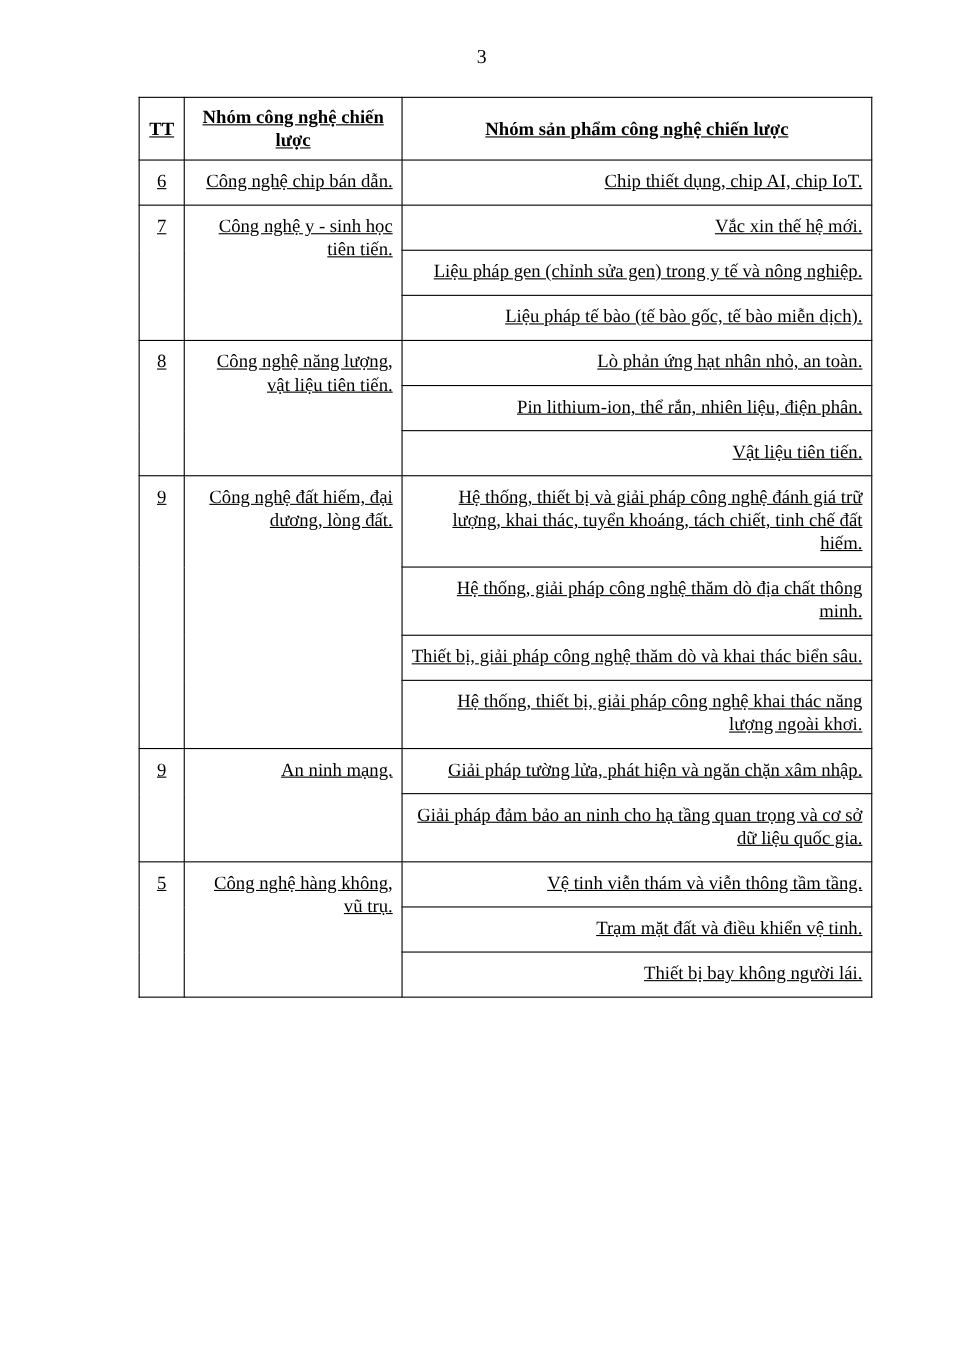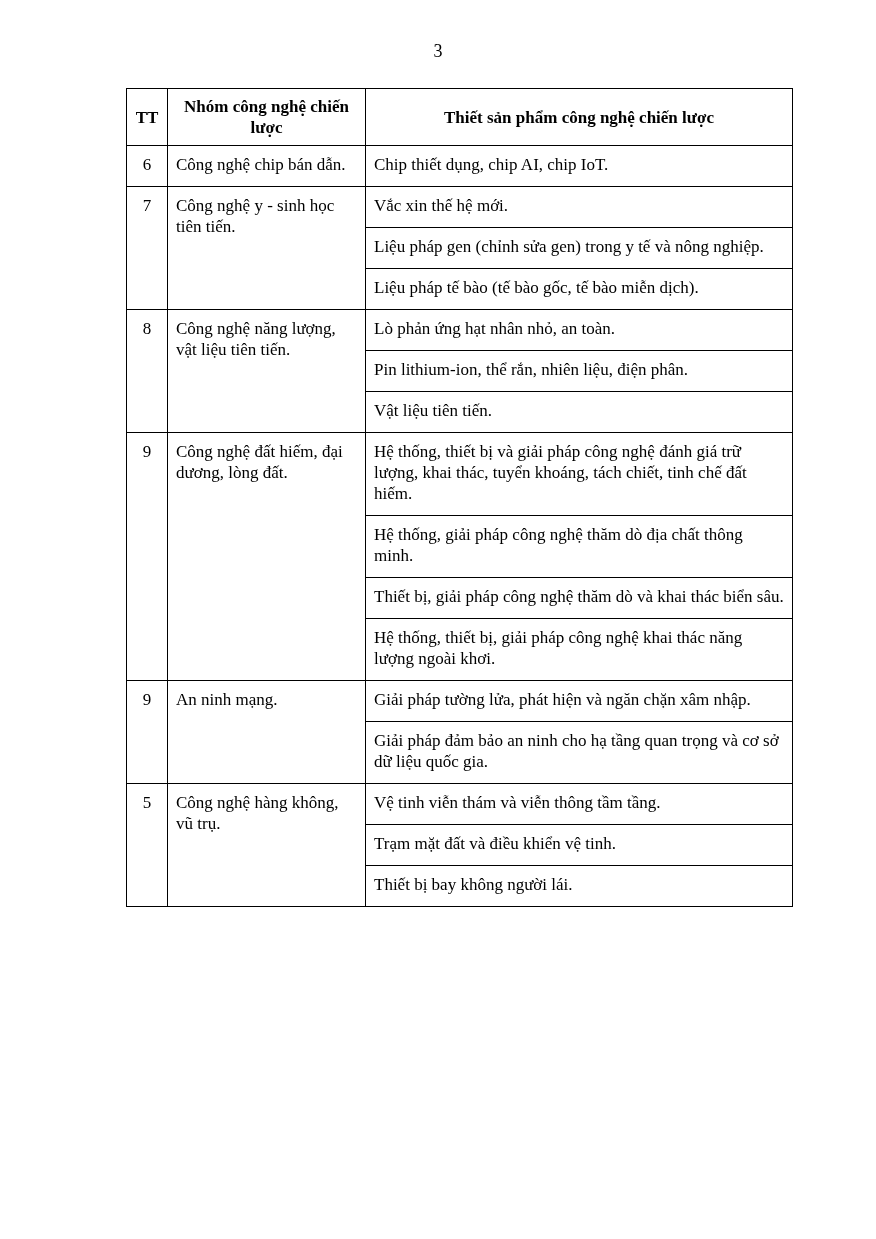--- a/index.html
+++ b/index.html
@@ -19,37 +19,38 @@
     text-align: center;
     padding-top: 40px;
     font-size: 18px;
     line-height: 22px;
   }
   table.doc-table {
     border-collapse: collapse;
     table-layout: fixed;
     width: 666px;
     margin: 26px 0 0 126px;
+    text-decoration: underline;
   }
   table.doc-table th,
   table.doc-table td {
     border: 1px solid #000000;
     font-size: 17px;
     line-height: 21px;
     word-wrap: break-word;
   }
   table.doc-table th {
     font-weight: bold;
     text-align: center;
     vertical-align: middle;
     padding: 7px 4px;
   }
   table.doc-table td {
     vertical-align: top;
-    text-align: left;
+    text-align: right;
     padding: 8px 8px 11px 8px;
   }
   table.doc-table td.tt {
     text-align: center;
     padding-left: 2px;
     padding-right: 2px;
   }
   col.c-tt   { width: 41px;  }
   col.c-tech { width: 198px; }
   col.c-prod { width: 427px; }
@@ -64,21 +65,21 @@
   <table class="doc-table">
     <colgroup>
       <col class="c-tt">
       <col class="c-tech">
       <col class="c-prod">
     </colgroup>
     <thead>
       <tr>
         <th>TT</th>
         <th>Nhóm công nghệ chiến lược</th>
-        <th>Thiết sản phẩm công nghệ chiến lược</th>
+        <th>Nhóm sản phẩm công nghệ chiến lược</th>
       </tr>
     </thead>
     <tbody>
 
       <tr>
         <td class="tt">6</td>
         <td class="tech">Công nghệ chip bán dẫn.</td>
         <td class="prod">Chip thiết dụng, chip AI, chip IoT.</td>
       </tr>
 

